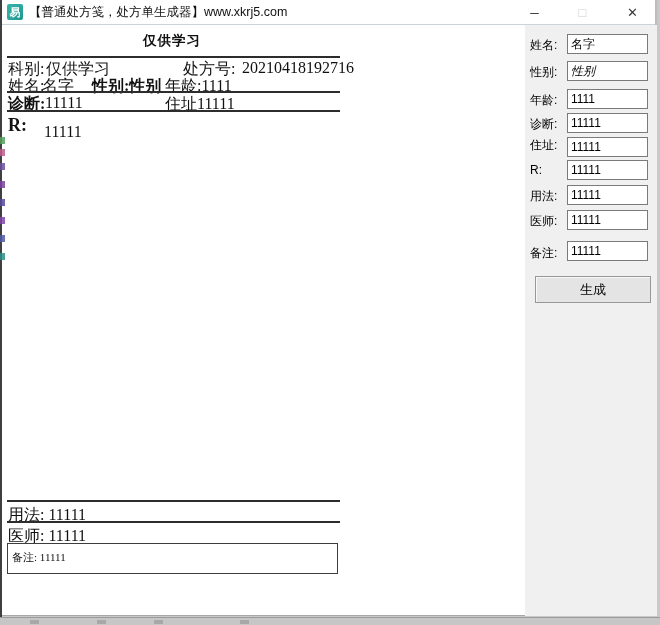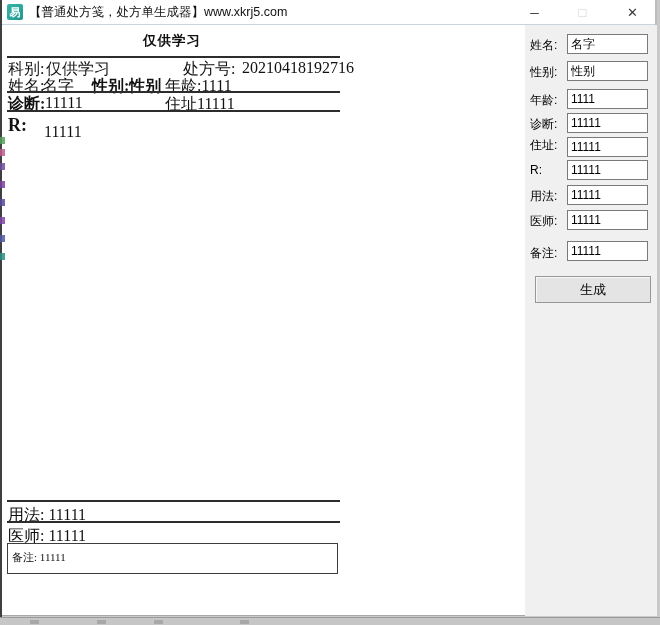--- a/index.html
+++ b/index.html
@@ -140,21 +140,21 @@
   <span id="rx-doctor" class="abs rx rx-row">医师: 11111</span>
 
   <div id="remark-box" class="abs"></div>
   <span id="rx-remark" class="abs rx rx-row">备注: 11111</span>
 
   <div id="panel" class="abs"></div>
 
   <span class="abs f-label" style="top:37px">姓名:</span>
   <input class="abs f-input" style="top: 34px;" value="名字">
   <span class="abs f-label" style="top:64px">性别:</span>
-  <input class="abs f-input" style="top: 61px;" value="性别">
+  <input class="abs f-input" style="top: 61px; font-style: italic;" value="性别">
   <span class="abs f-label" style="top:92px">年龄:</span>
   <input class="abs f-input" style="top: 89px;" value="1111">
   <span class="abs f-label" style="top:116px">诊断:</span>
   <input class="abs f-input" style="top: 113px;" value="11111">
   <span class="abs f-label" style="top:137px">住址:</span>
   <input class="abs f-input" style="top: 137px;" value="11111">
   <span class="abs f-label" style="top:163px">R:</span>
   <input class="abs f-input" style="top: 160px;" value="11111">
   <span class="abs f-label" style="top:188px">用法:</span>
   <input class="abs f-input" style="top: 185px;" value="11111">

